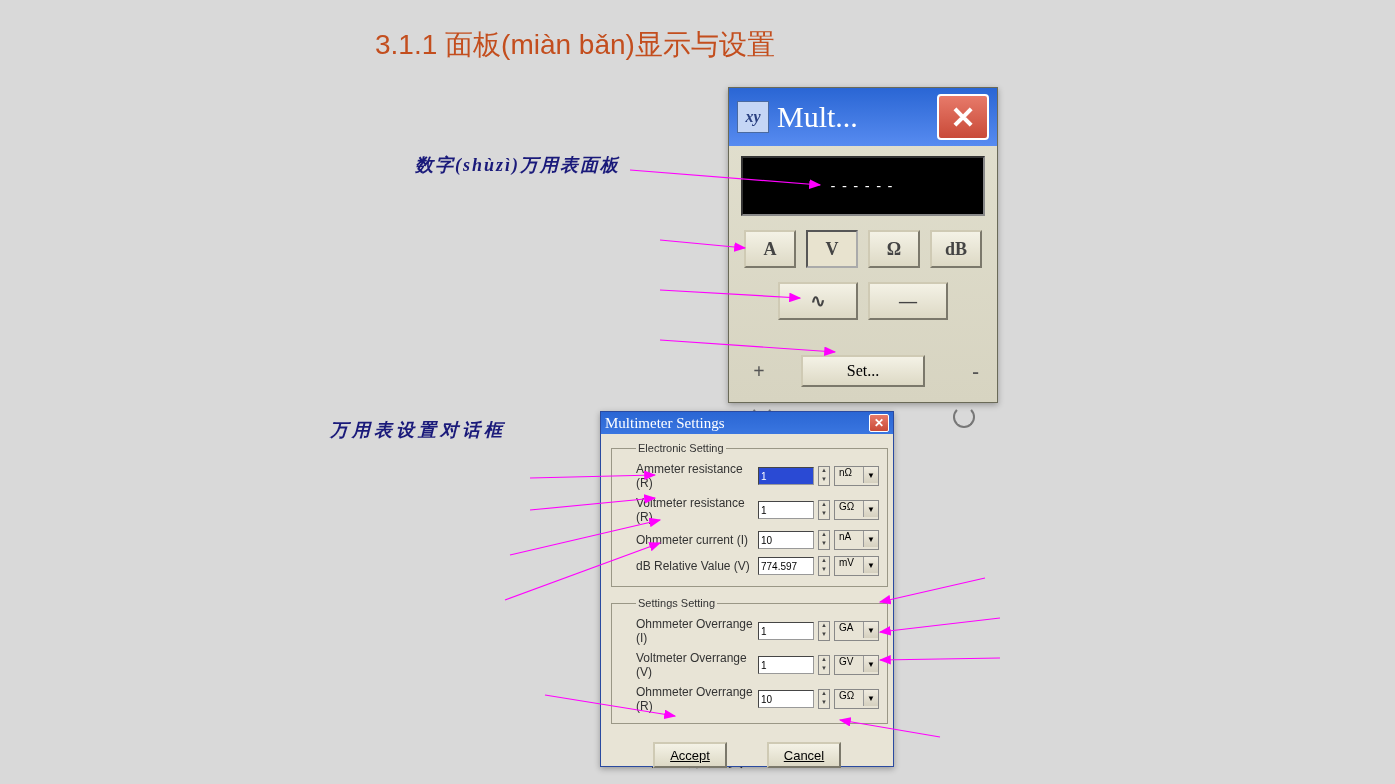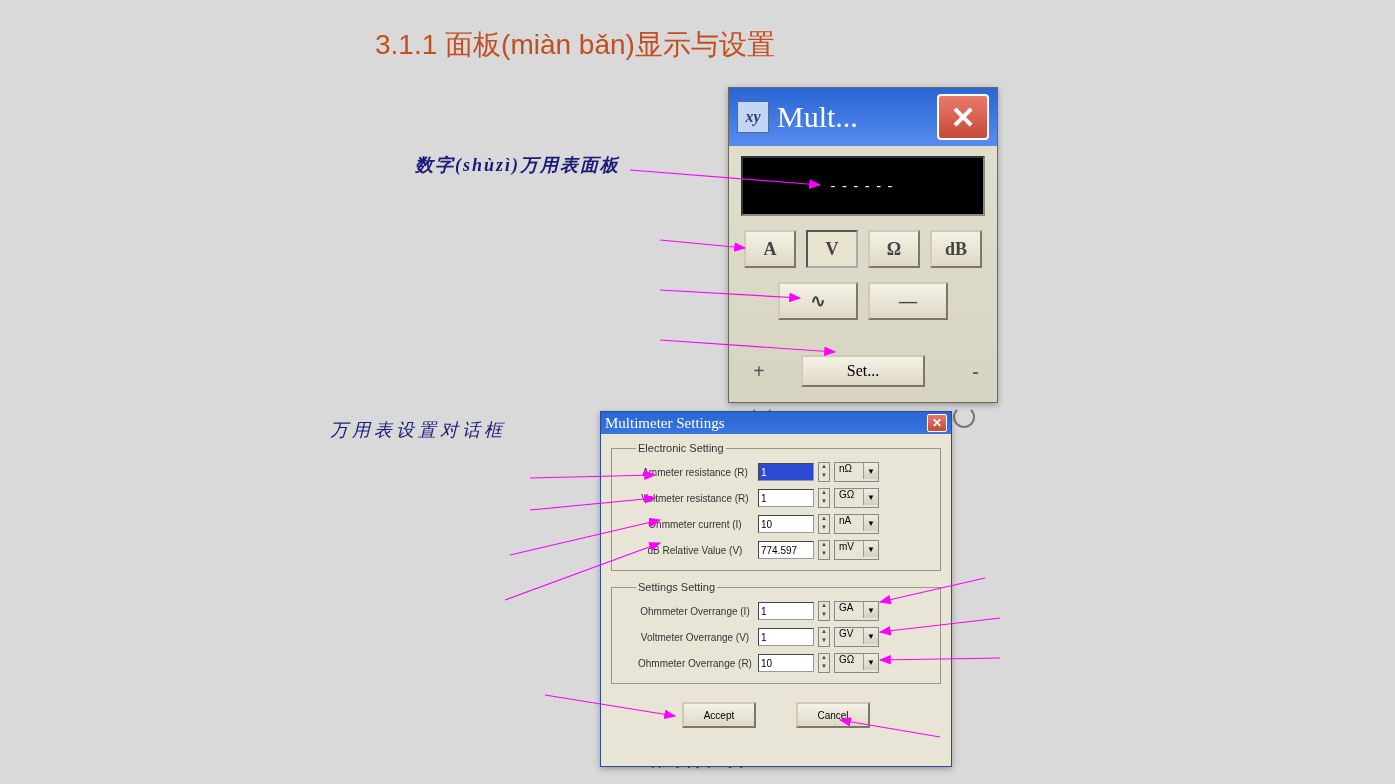--- a/index.html
+++ b/index.html
@@ -35,21 +35,21 @@
     line-height: 1.5;
     letter-spacing: 2px;
     margin-top: 44px;
   }
   .label2 {
     position: absolute;
     left: 330px;
     top: 418px;
     font-size: 18px;
     font-style: italic;
-    font-weight: normal;
+    font-weight: bold;
     color: #1a1a7a;
     letter-spacing: 4px;
   }
   .footer {
     position: absolute;
     left: 0;
     right: 0;
     bottom: 12px;
     text-align: center;
     font-size: 16px;
@@ -182,21 +182,21 @@
     justify-content: center;
     font-size: 16px;
     cursor: pointer;
   }
 
   
   .settings-dlg {
     position: absolute;
     left: 600px;
     top: 411px;
-    width: 352px;
+    width: 294px;
     height: 356px;
     background: #e8e4d6;
     border: 1px solid #2a4aa0;
     box-sizing: border-box;
     box-shadow: 0 2px 6px rgba(0,0,0,0.3);
   }
   .dlg-title {
     height: 22px;
     background: linear-gradient(#2a66d4, #3a76e0);
     display: flex;
@@ -239,24 +239,24 @@
     padding: 0 2px;
   }
   .field-row {
     display: flex;
     align-items: center;
     gap: 4px;
     margin-bottom: 6px;
   }
   .field-row:last-child { margin-bottom: 0; }
   .fld-label {
-    font-size: 10px;
+    font-size: 12px;
     color: #333;
     width: 118px;
-    text-align: center;
+    text-align: left;
   }
   .fld-input {
     width: 50px;
     height: 16px;
     border: 1px inset #999;
     background: #fff;
     font-size: 10px;
     padding: 0 2px;
   }
   .fld-input.sel { background: #2a4ad4; color: #fff; }
@@ -294,23 +294,24 @@
     display: flex;
     justify-content: center;
     gap: 40px;
     margin-top: 18px;
   }
   .dlg-btn {
     width: 70px;
     height: 22px;
     background: linear-gradient(#f4f2e6, #ddd9c5);
     border: 2px outset #cfcab4;
-    font-size: 10px;
+    font-size: 13px;
     display:flex;align-items:center;justify-content:center;
     cursor: pointer;
+    text-decoration: underline;
   }
 
   
   svg.arrows {
     position: absolute;
     left: 0;
     top: 0;
     width: 1395px;
     height: 784px;
     pointer-events: none;

